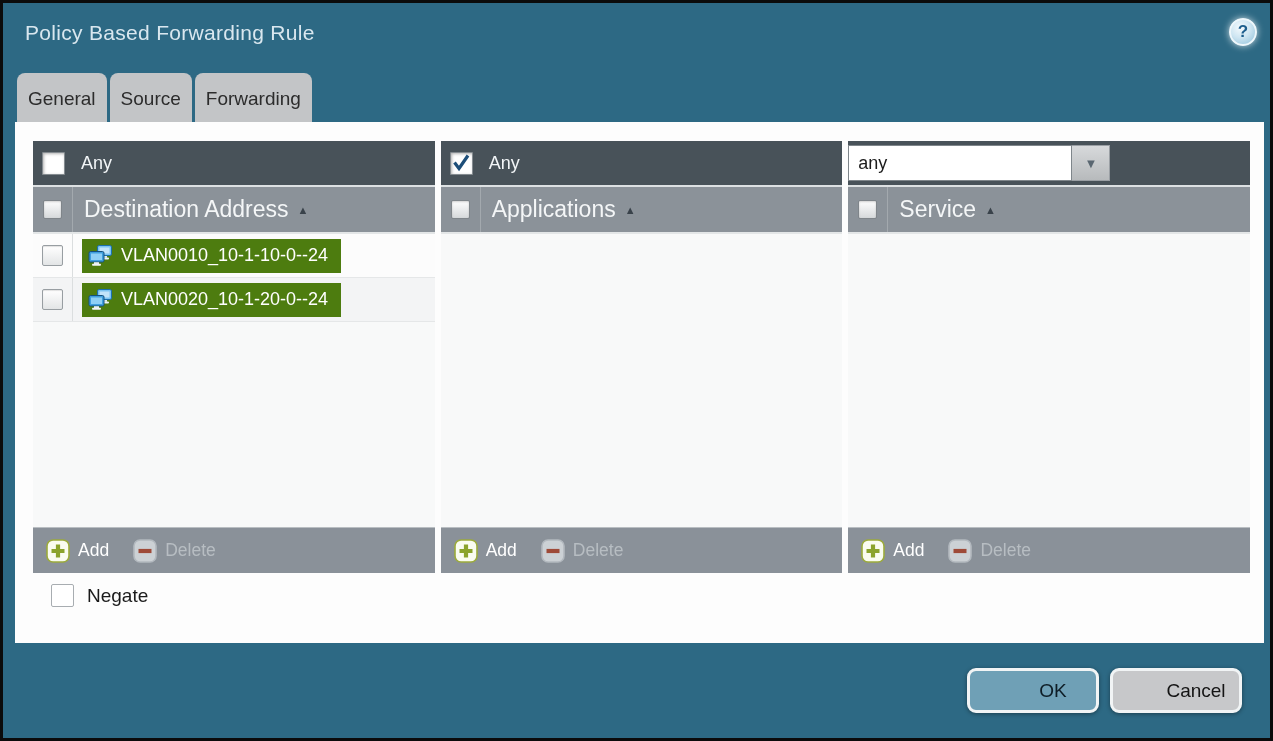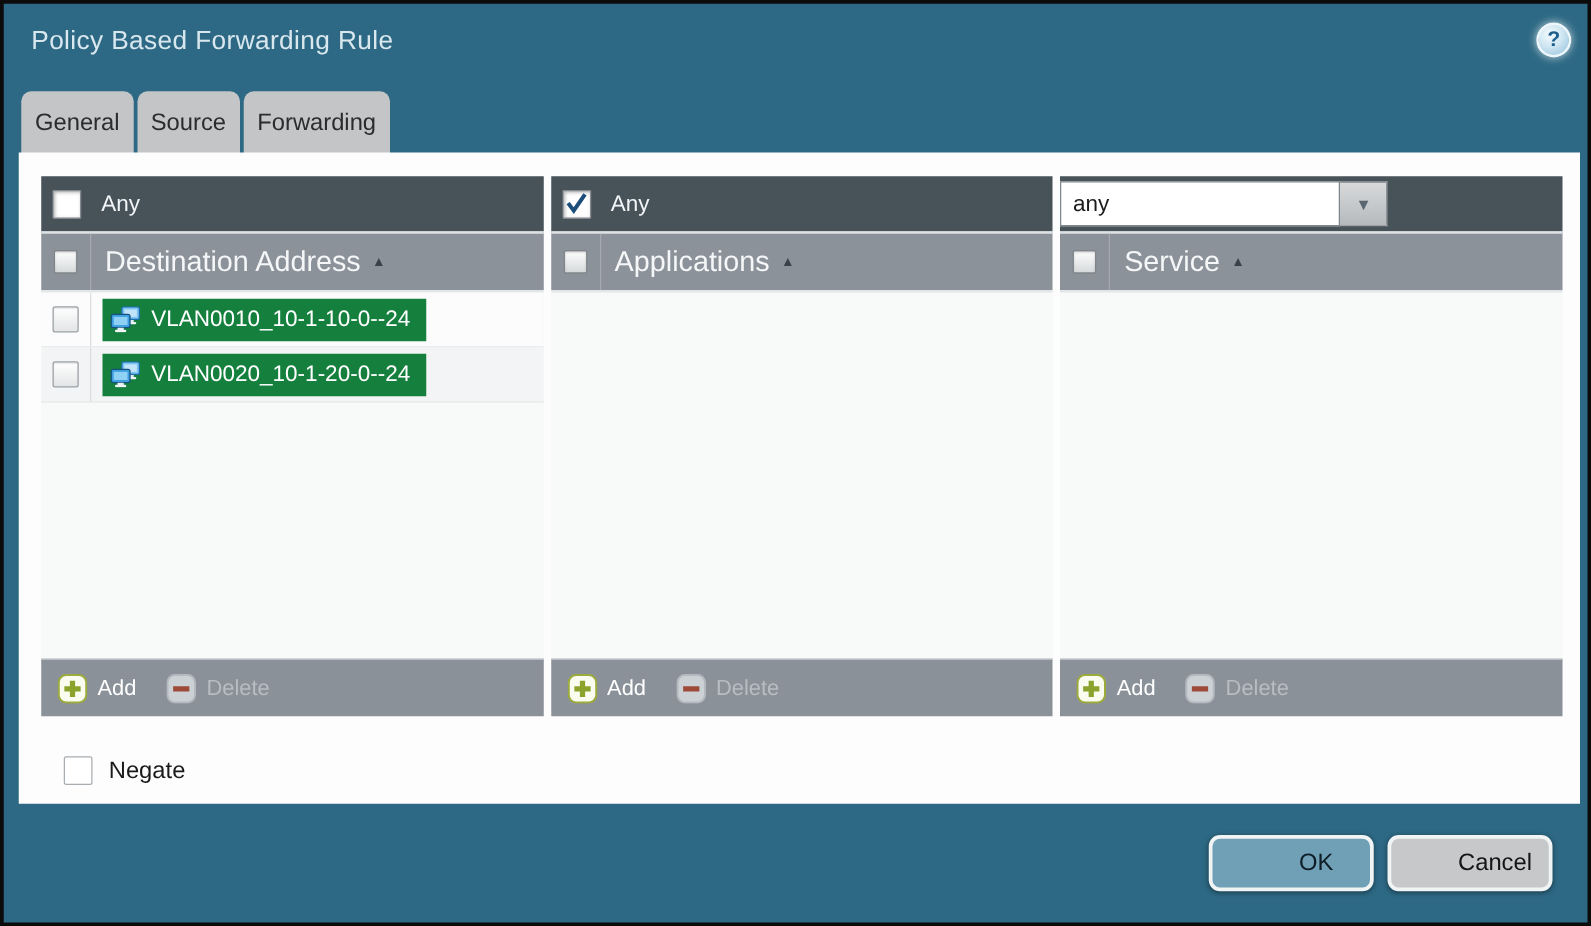--- a/index.html
+++ b/index.html
@@ -95,21 +95,21 @@
     display:flex; align-items:center; justify-content:center;
     border-right:1px solid #dbdedf;
   }
   .row-cb {
     width:21px; height:21px; border-radius:2px;
     background:linear-gradient(#ffffff,#e3e5e6);
     border:1px solid #989ea2; cursor:pointer;
     box-shadow:inset 0 1px 1px rgba(0,0,0,.12);
   }
   .chip {
-    margin-left:9px; height:34px; background:#15803d;
+    margin-left:9px; height:34px; background:#4d7c0f;
     display:inline-flex; align-items:center; gap:8px;
     padding:0 13px 0 6px; color:#fff; font-size:18px; cursor:pointer;
     white-space:nowrap;
   }
 
   .col-footer {
     flex:none; height:46px; background:#8a9199;
     border-top:1px solid #b9bec2;
     display:flex; align-items:center; padding:0 13px; gap:24px;
   }
@@ -128,21 +128,21 @@
   }
   .dd-btn {
     width:38px; background:linear-gradient(#d7d9db,#b7babc);
     border:1px solid #9a9fa4; border-left:none;
     display:flex; align-items:center; justify-content:center;
     color:#5a6771; font-size:13px; cursor:pointer;
   }
 
   
   .negate {
-    position:absolute; left:20px; top:483px;
+    position:absolute; left:20px; top:462px;
     display:flex; align-items:flex-end; gap:13px;padding-left:16px;
   }
   .neg-cb {
     width:23px; height:23px; background:#fff;
     border:1px solid #a8adb1; border-radius:2px; cursor:pointer;
   }
   .neg-label { font-size:19px; color:#1a1a1a; }
 
   
   .dlg-buttons {

